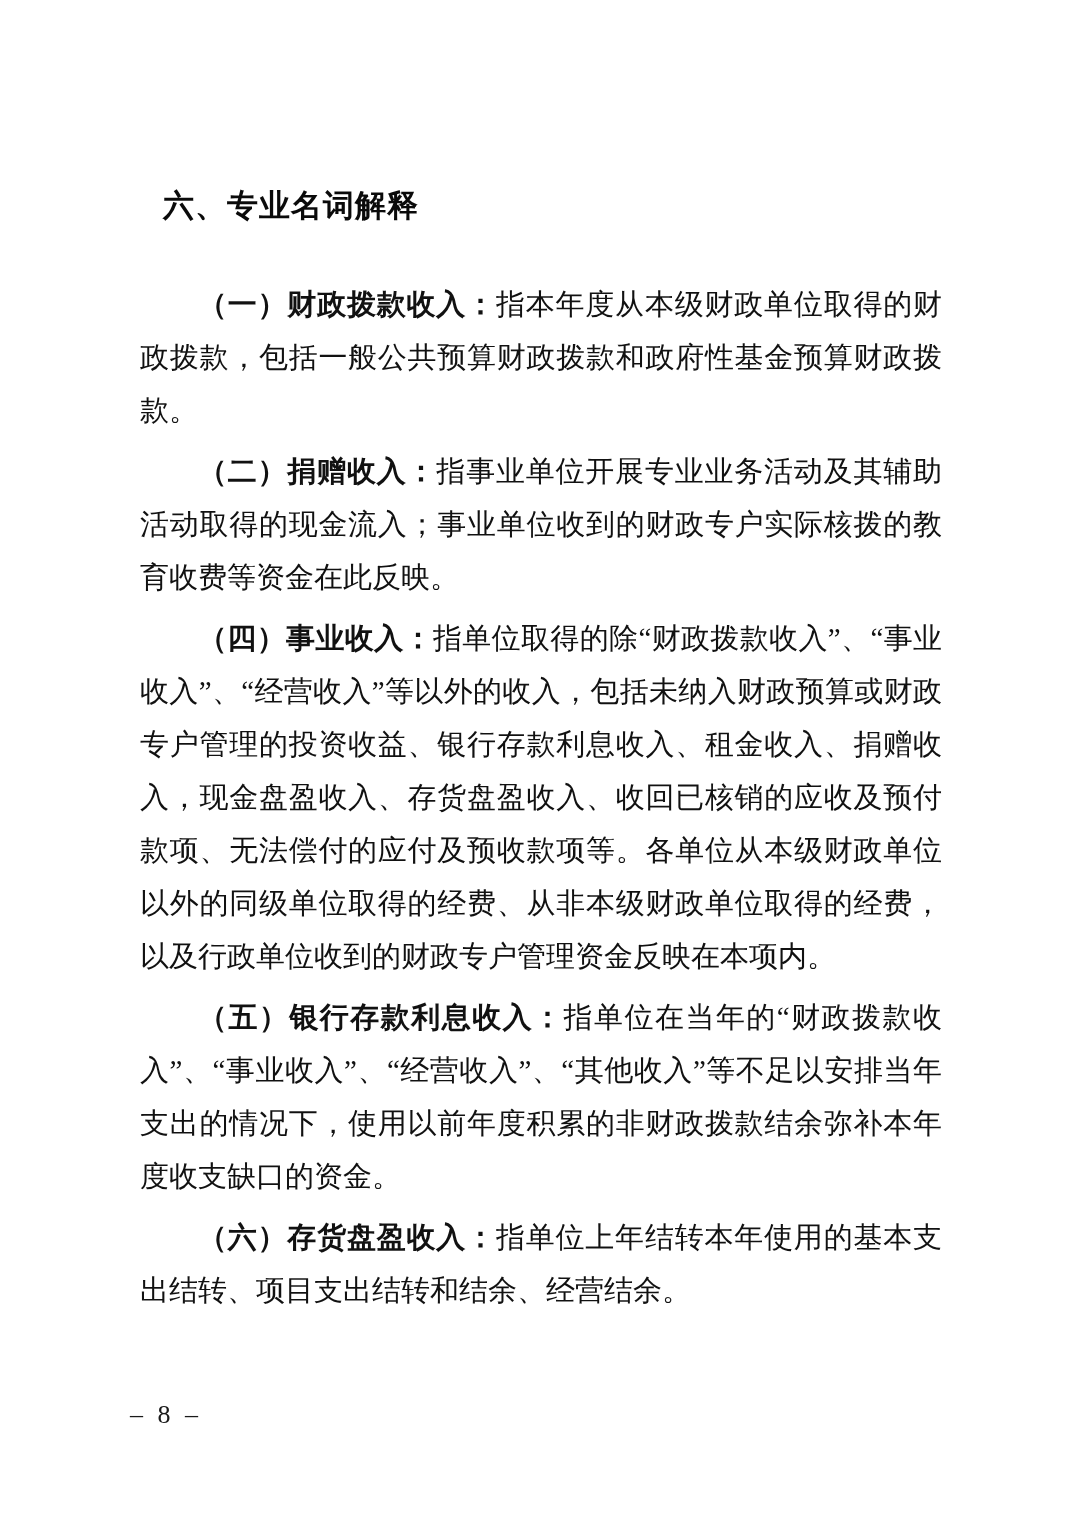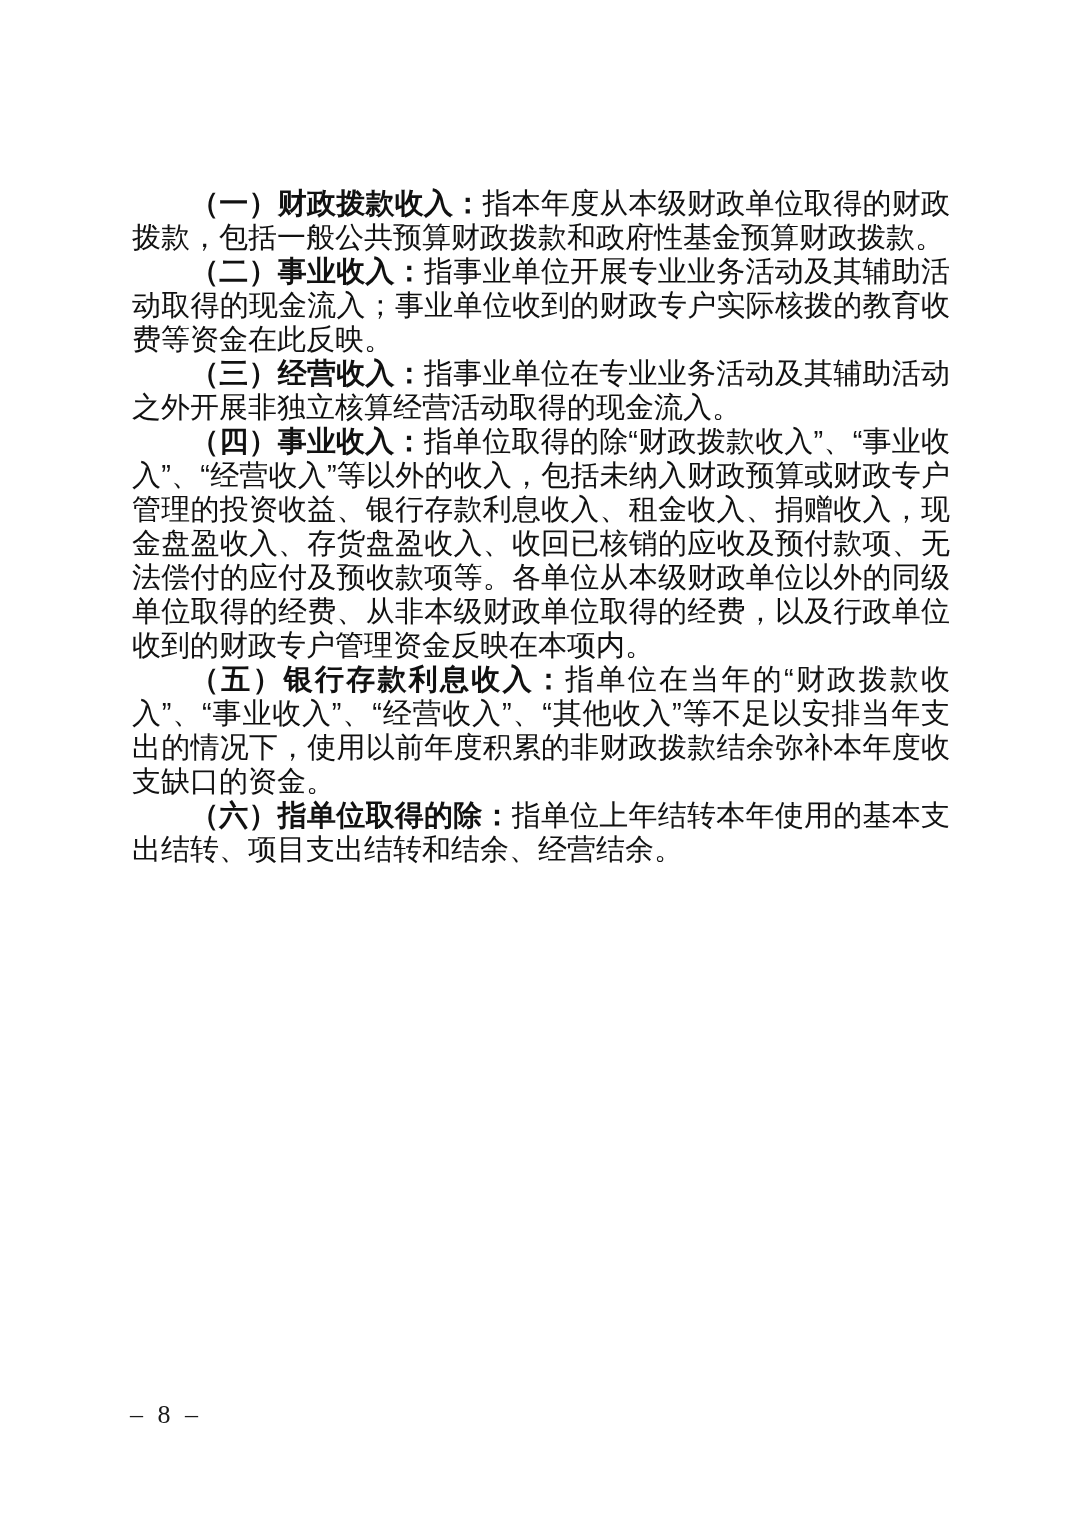--- a/index.html
+++ b/index.html
@@ -24,54 +24,54 @@
   .heading {
     font-family: "Liberation Sans", sans-serif;
     font-weight: bold;
     font-size: 31px;
     line-height: 40px;
     letter-spacing: 1px;
     margin: 0 0 52px 31px;
     color: #0a0a0a;
   }
   .para {
-    font-family: Liberation Sans, sans-serif;
+    font-family: Liberation Serif, serif;
     font-size: 29px;
-    line-height: 34px;
+    line-height: 53px;
     text-align: justify;
     text-indent: 58px;
-    margin: 0;
+    margin: 8px;
     word-break: break-all;
   }
   .term {
     font-weight: bold;
   }
   .footer {
     position: absolute;
     left: 130px;
     top: 1400px;
     font-family: "Liberation Serif", serif;
     font-size: 26px;
     letter-spacing: 4px;
     color: #1a1a1a;
   }
 </style>
 </head>
 <body>
 
 <div class="page">
   <div class="content">
+    <h1 class="heading">六、专业名词解释</h1>
 
     <p class="para"><span class="term">（一）财政拨款收入：</span><span>指本年度从本级财政单位取得的财政拨款，包括一般公共预算财政拨款和政府性基金预算财政拨款。</span></p>
 
-    <p class="para"><span class="term">（二）事业收入：</span><span>指事业单位开展专业业务活动及其辅助活动取得的现金流入；事业单位收到的财政专户实际核拨的教育收费等资金在此反映。</span></p>
+    <p class="para"><span class="term">（二）捐赠收入：</span><span>指事业单位开展专业业务活动及其辅助活动取得的现金流入；事业单位收到的财政专户实际核拨的教育收费等资金在此反映。</span></p>
 
-    <p class="para"><span class="term">（三）经营收入：</span><span>指事业单位在专业业务活动及其辅助活动之外开展非独立核算经营活动取得的现金流入。</span></p>
 
     <p class="para"><span class="term">（四）事业收入：</span><span>指单位取得的除“财政拨款收入”、“事业收入”、“经营收入”等以外的收入，包括未纳入财政预算或财政专户管理的投资收益、银行存款利息收入、租金收入、捐赠收入，现金盘盈收入、存货盘盈收入、收回已核销的应收及预付款项、无法偿付的应付及预收款项等。各单位从本级财政单位以外的同级单位取得的经费、从非本级财政单位取得的经费，以及行政单位收到的财政专户管理资金反映在本项内。</span></p>
 
     <p class="para"><span class="term">（五）银行存款利息收入：</span><span>指单位在当年的“财政拨款收入”、“事业收入”、“经营收入”、“其他收入”等不足以安排当年支出的情况下，使用以前年度积累的非财政拨款结余弥补本年度收支缺口的资金。</span></p>
 
-    <p class="para"><span class="term">（六）指单位取得的除：</span><span>指单位上年结转本年使用的基本支出结转、项目支出结转和结余、经营结余。</span></p>
+    <p class="para"><span class="term">（六）存货盘盈收入：</span><span>指单位上年结转本年使用的基本支出结转、项目支出结转和结余、经营结余。</span></p>
   </div>
 
   <div class="footer">– 8 –</div>
 </div>
 
 </body></html>

